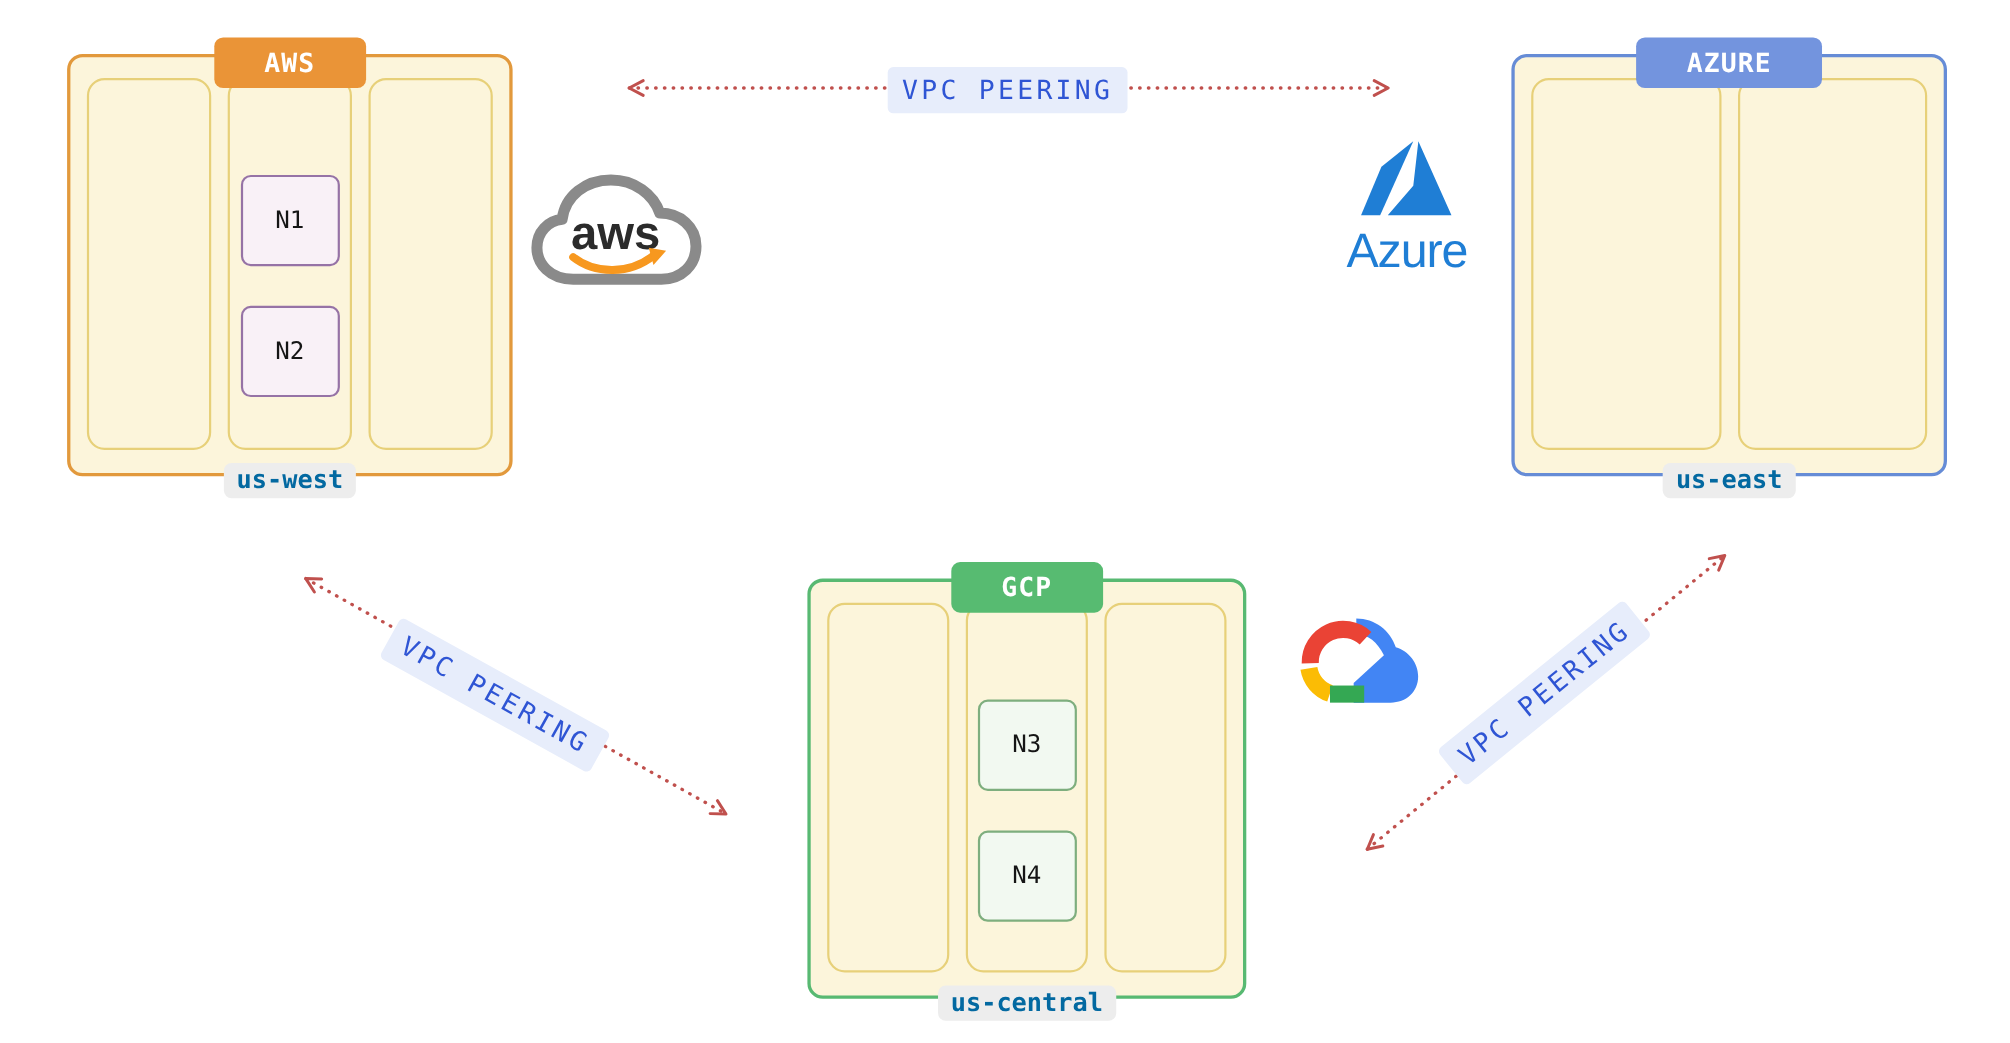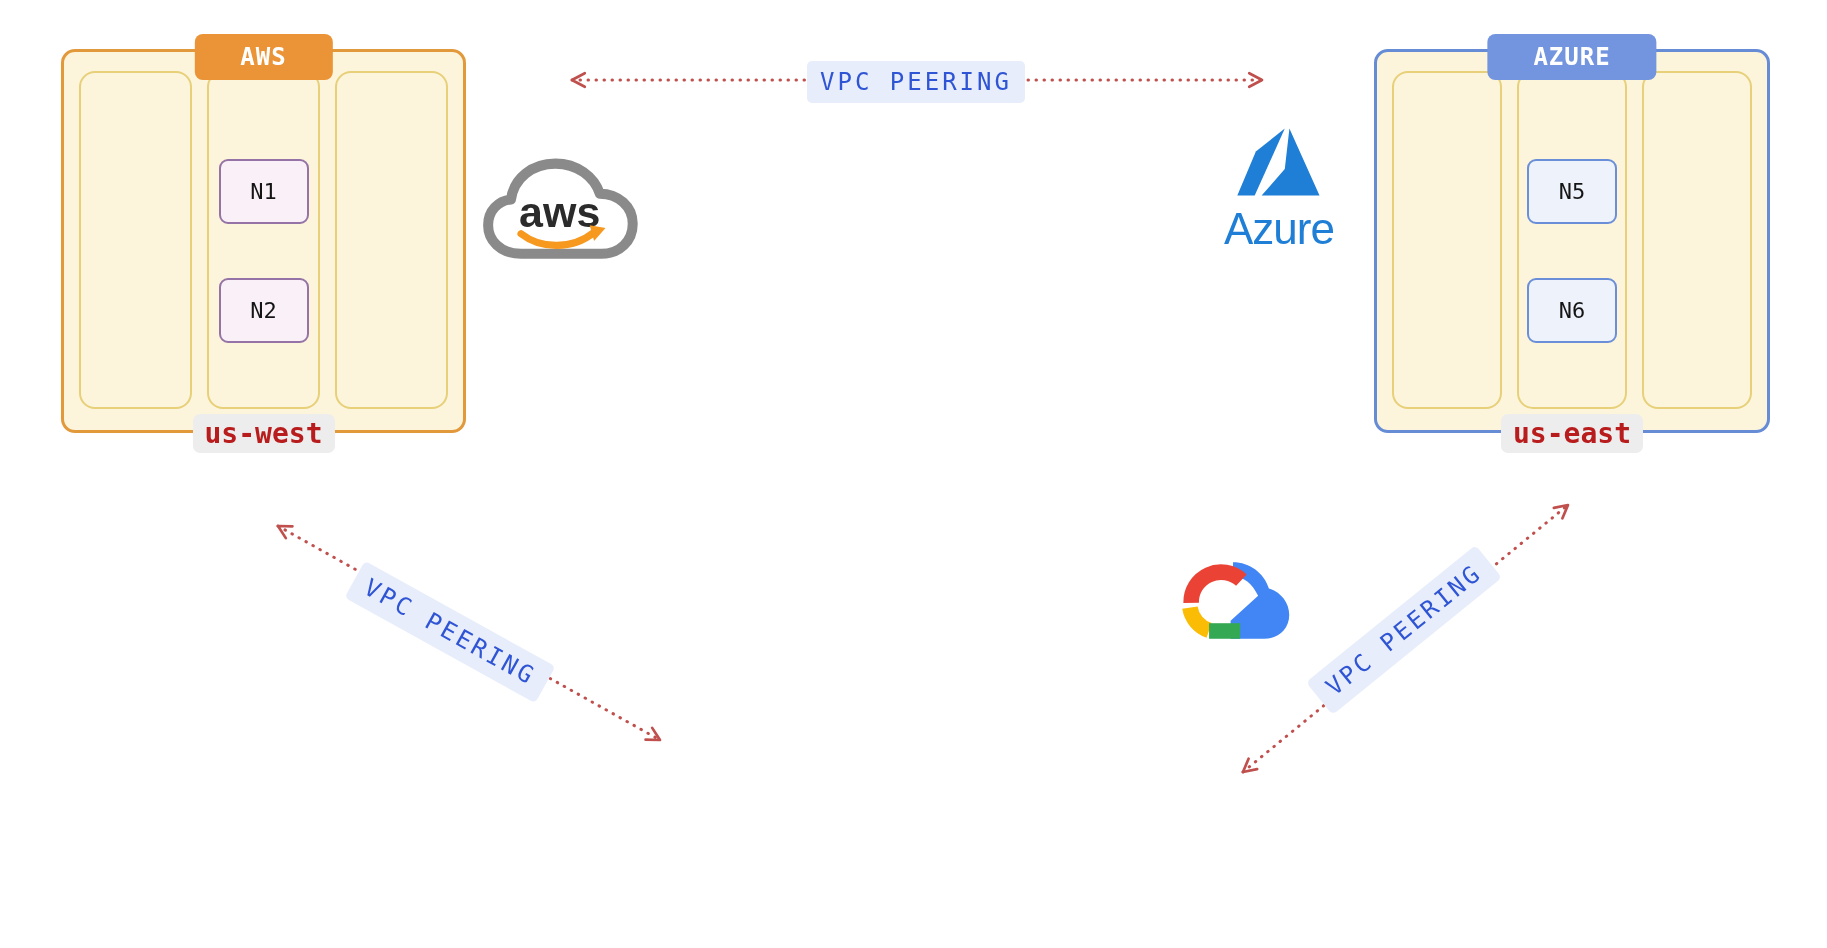--- a/index.html
+++ b/index.html
@@ -23,29 +23,29 @@
   .subnet{
     flex:1;border:2px solid #E7D079;border-radius:16px;position:relative;background:#FCF5DB;
   }
   .tab{
     position:absolute;top:-18px;left:50%;transform:translateX(-50%);
     background:var(--tab);color:#ffffff;font-weight:bold;font-size:24px;
     padding:9px 46px;border-radius:8px;letter-spacing:1px;white-space:nowrap;z-index:3;
   }
   .node{
     position:absolute;left:50%;transform:translateX(-50%);
-    width:90px;height:65px;box-sizing:border-box;
+    width:90px;height:83px;box-sizing:border-box;
     background:var(--nbg);border:2px solid var(--nbd);border-radius:9px;
     display:flex;align-items:center;justify-content:center;
     font-size:22px;color:#151515;
   }
   .pos1{top:86px;} .pos2{top:205px;}
   .region{
     position:absolute;bottom:-23px;left:50%;transform:translateX(-50%);
-    background:#EDEDED;color:#b91c1c;font-weight:bold;font-size:28px;
+    background:#EDEDED;color:#0369a1;font-weight:bold;font-size:23px;
     padding:3px 12px;border-radius:7px;white-space:nowrap;z-index:3;
   }
 
   
   .peer-label{
     position:absolute;z-index:4;background:#E7EDFB;color:#2F55D4;
     font-size:24px;letter-spacing:3px;padding:7px 13px;border-radius:5px;white-space:nowrap;
   }
   .peer-top  {left:916px; top:82px;  transform:translate(-50%,-50%);}
   .peer-left {left:450px; top:632px; transform:translate(-50%,-50%) rotate(29deg);}
@@ -85,28 +85,34 @@
       <div class="node pos1">N1</div>
       <div class="node pos2">N2</div>
     </div>
     <div class="subnet"></div>
     <div class="region">us-west</div>
   </div>
 
   <div class="cloud-box azure">
     <div class="tab">AZURE</div>
     <div class="subnet"></div>
-    <div class="subnet">
-      <div class="node pos1">N5</div>
-      <div class="node pos2">N6</div>
-    </div>
     <div class="subnet"></div>
     <div class="region">us-east</div>
   </div>
 
+  <div class="cloud-box gcp">
+    <div class="tab">GCP</div>
+    <div class="subnet"></div>
+    <div class="subnet">
+      <div class="node pos1">N3</div>
+      <div class="node pos2">N4</div>
+    </div>
+    <div class="subnet"></div>
+    <div class="region">us-central</div>
+  </div>
 
   <div class="logo logo-aws">
     <svg viewBox="0 0 120 88" width="172" height="126">
       <path d="M30 76 C15 76 7 66 7 56 C7 46 14 39 23 38 C25 23 38 13 54 13 C69 13 81 22 85 34 C98 34 108 43 108 55 C108 67 99 76 86 76 Z" fill="#ffffff" stroke="#8A8A8A" stroke-width="7" stroke-linejoin="round"></path>
       <text class="aws-word" x="57" y="57" text-anchor="middle" font-size="30" font-weight="bold" fill="#2B2B2B">aws</text>
       <path d="M30 62 C44 73 66 73 81 61" fill="none" stroke="#F7981F" stroke-width="5" stroke-linecap="round"></path>
       <path d="M78 56 L89 58 L81 67 Z" fill="#F7981F"></path>
     </svg>
   </div>
 

